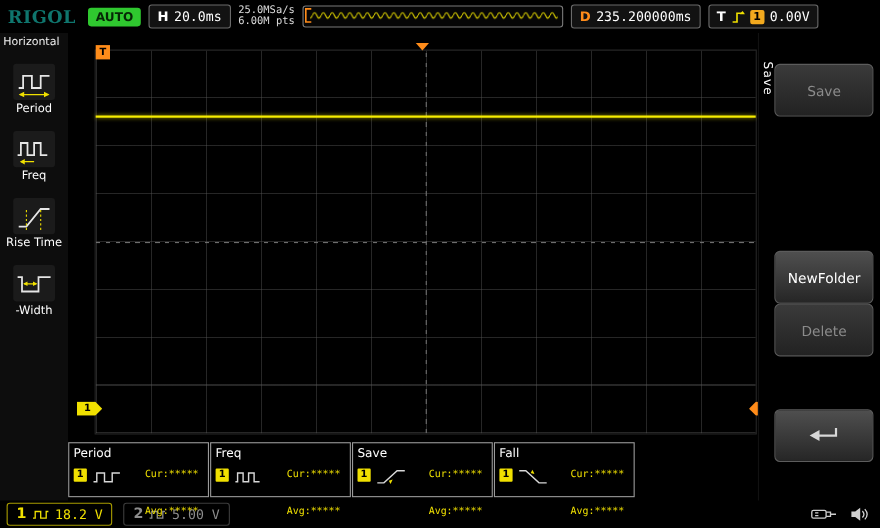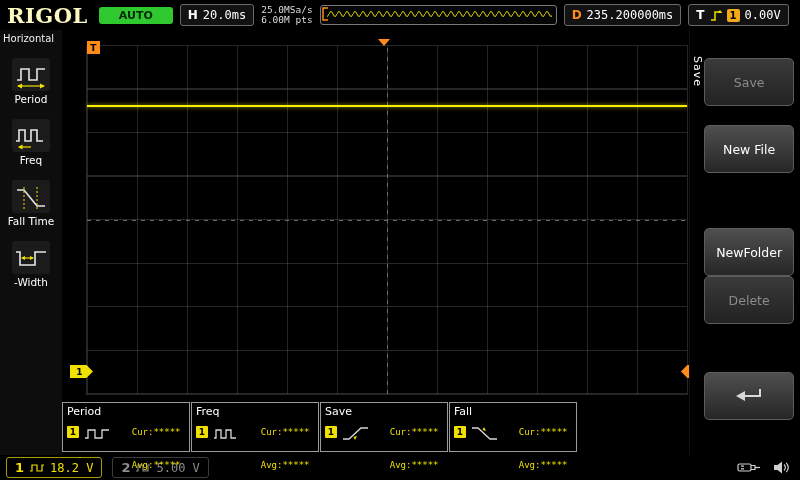--- a/index.html
+++ b/index.html
@@ -1,22 +1,22 @@
 <!DOCTYPE html>
 <html><head>
 <meta charset="utf-8">
 <style>
   html,body{margin:0;padding:0;}
   body{width:800px;height:480px;background:#000;font-family:"DejaVu Sans",sans-serif;color:#fff;overflow:hidden;}
   .mono{font-family:"DejaVu Sans Mono",monospace;}
 
   
   .topbar{height:30px;display:flex;align-items:center;gap:7px;padding:0 3px;background:#000;}
-  .logo{color:#fef9c3;font-weight:bold;font-size:21px;letter-spacing:.5px;font-family:"DejaVu Serif",serif;margin:0 4px;}
-  .auto-badge{background:#2fc82f;color:#062806;font-weight:bold;font-size:11px;padding:2px 20px;border-radius:3px;}
+  .logo{color:#0f766e;font-weight:bold;font-size:16px;letter-spacing:.5px;font-family:"DejaVu Serif",serif;margin:0 4px;}
+  .auto-badge{background:#2fc82f;color:#062806;font-weight:bold;font-size:11px;padding:2px 7px;border-radius:3px;}
   .pillbox{display:flex;align-items:center;gap:5px;height:20px;border:1px solid #6a6a6a;border-radius:3px;background:#121212;padding:0 7px;}
   .hletter{font-weight:bold;font-size:12px;}
   .val12{font-size:12px;}
   .acq{font-size:9.5px;line-height:10.5px;color:#ddd;text-align:right;}
   .membar{width:235px;height:18px;border:1px solid #7a7a7a;border-radius:3px;background:#060606;position:relative;overflow:hidden;}
   .dletter{color:#ff8c1a;font-weight:bold;font-size:12px;}
   .tletter{font-weight:bold;font-size:12px;}
   .src-badge{background:#f2a91e;color:#000;font-size:10px;font-weight:bold;min-width:13px;height:13px;display:flex;align-items:center;justify-content:center;border-radius:2px;}
 
   
@@ -141,31 +141,31 @@
       <div class="tile">
         <svg width="34" height="28" viewBox="0 0 34 28">
           <path d="M2 19 h3 v-11 h6 v11 h6 v-11 h6 v11 h6" fill="none" stroke="#e6e6e6" stroke-width="1.6"></path>
           <path d="M5 25 h12" stroke="#f0e000" stroke-width="1.2"></path>
           <path d="M4 25 l4.5 -2.5 v5 z" fill="#f0e000"></path>
         </svg>
       </div>
       <div class="side-label">Freq</div>
     </div>
 
-
     <div class="side-item">
       <div class="tile">
         <svg width="34" height="28" viewBox="0 0 34 28">
-          <path d="M3 7 h7 l13 16 h8" fill="none" stroke="#e6e6e6" stroke-width="1.6"></path>
-          <path d="M10 26 v-22" stroke="#f0e000" stroke-width="1" stroke-dasharray="2 2"></path>
-          <path d="M23 26 v-22" stroke="#f0e000" stroke-width="1" stroke-dasharray="2 2"></path>
+          <path d="M3 23 h7 l13 -16 h8" fill="none" stroke="#e6e6e6" stroke-width="1.6"></path>
+          <path d="M10 26 v-20" stroke="#f0e000" stroke-width="1" stroke-dasharray="2 2"></path>
+          <path d="M23 26 v-20" stroke="#f0e000" stroke-width="1" stroke-dasharray="2 2"></path>
         </svg>
       </div>
-      <div class="side-label">Fall Time</div>
-    </div>
+      <div class="side-label">Rise Time</div>
+    </div>
+
 
 
     <div class="side-item">
       <div class="tile">
         <svg width="34" height="28" viewBox="0 0 34 28">
           <path d="M2 8 h4 v13 h15 v-13 h11" fill="none" stroke="#e6e6e6" stroke-width="1.6"></path>
           <path d="M8 14 h11" stroke="#f0e000" stroke-width="1.2"></path>
           <path d="M7 14 l4 -2 v4 z" fill="#f0e000"></path>
           <path d="M20 14 l-4 -2 v4 z" fill="#f0e000"></path>
         </svg>
@@ -253,21 +253,20 @@
         </div>
       </div>
 
     </div>
   </div>
 
   <div class="menu">
     <div class="menu-tab">Save</div>
 
     <div class="menu-btn disabled" style="top:28px;">Save</div>
-    <div class="menu-btn" style="top:95px;">New File</div>
     <div class="menu-btn" style="top:162px;margin-top:36px;">NewFolder</div>
     <div class="menu-btn disabled" style="top:246px;">Delete</div>
 
     <div class="menu-btn" style="top:342px;">
       <svg width="34" height="22" viewBox="0 0 34 22">
         <path d="M28 4 v7 H11" fill="none" stroke="#d8d8d8" stroke-width="2"></path>
         <path d="M13 6 L4 11 L13 16 z" fill="#d8d8d8"></path>
       </svg>
     </div>
   </div>

